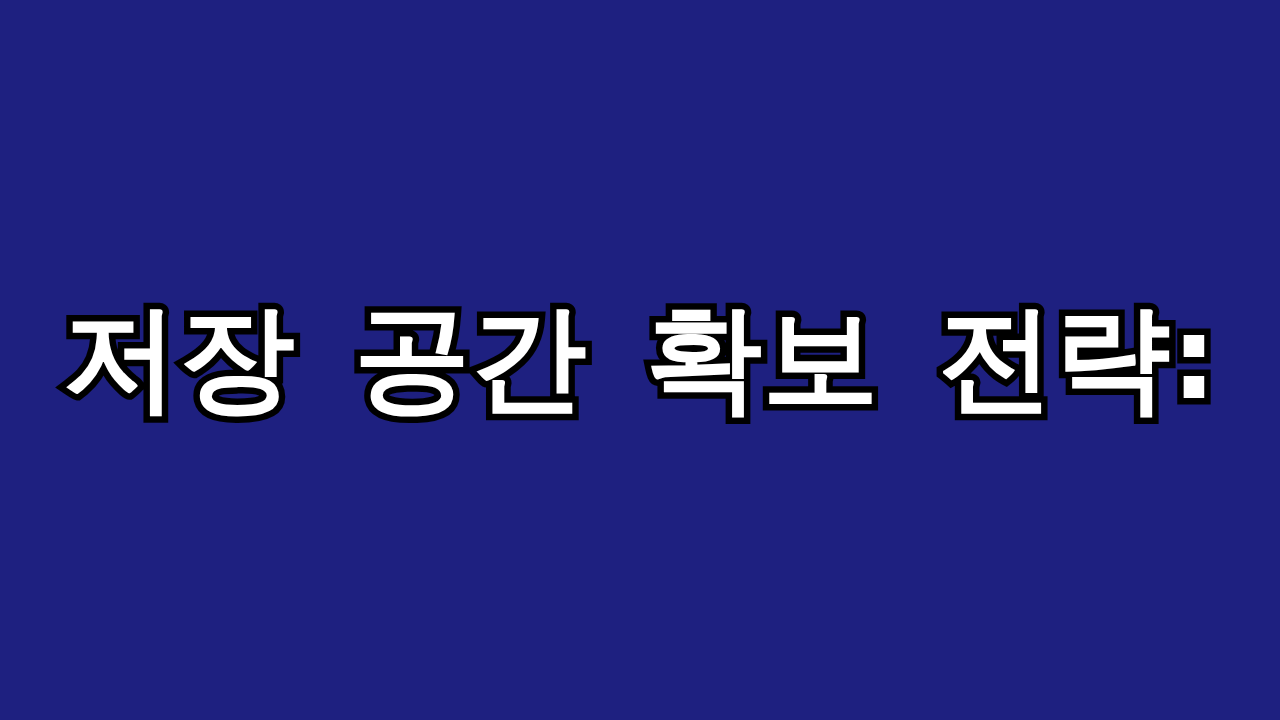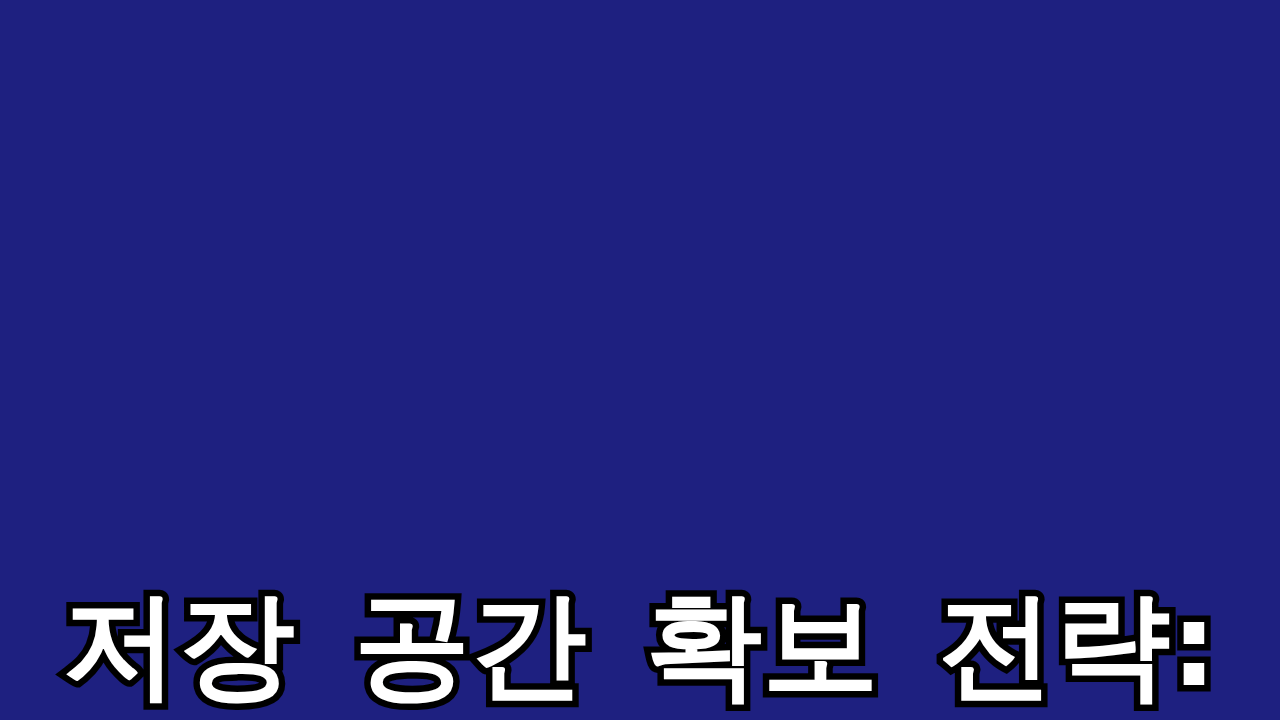--- a/index.html
+++ b/index.html
@@ -58,21 +58,21 @@
        3px -3px 0 #000,  -3px -3px 0 #000;
   }
 
   #title-line-2 {
     margin-top: 4px;
   }
 </style>
 </head>
 <body>
 
-<div id="thumbnail-card" style="background: rgb(30, 32, 128); justify-content: flex-end;">
+<div id="thumbnail-card" style="background: rgb(30, 32, 128);">
 
   <div id="title-block">
 
     <span id="title-line-1" class="title-line" style="color: rgb(255, 255, 255); -webkit-text-stroke-color: rgb(0, 0, 0);">저장 공간 확보 전략:</span>
 
 
   </div>
 
 </div>
 

